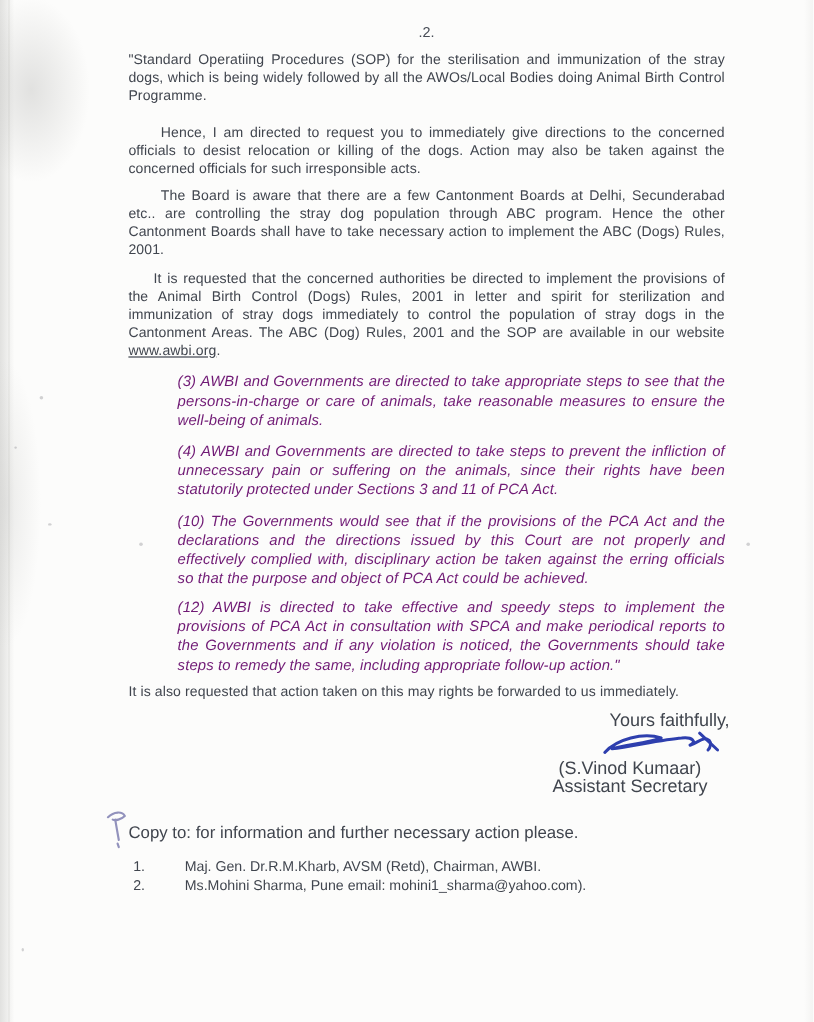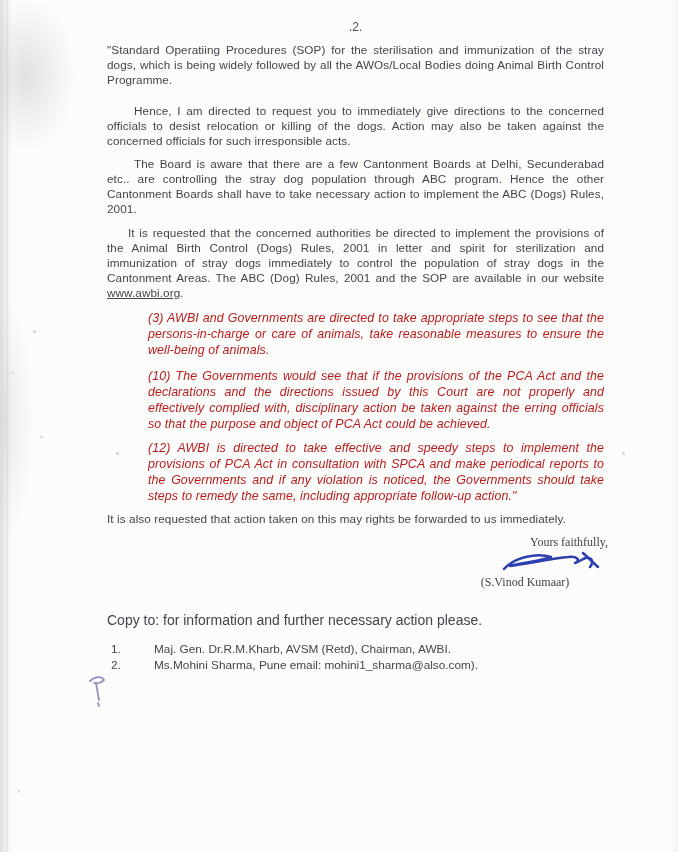--- a/index.html
+++ b/index.html
@@ -51,33 +51,32 @@
   p.body.ind-b { text-indent: 21px; }
   p.body.ind-c { text-indent: 39px; margin-bottom: 13px; }
   .link { text-decoration: underline; }
   p.quote {
     margin: 0 0 10px 41px;
     width: 456px;
     font-size: 12.4px;
     line-height: 16px;
     font-style: italic;
     text-align: justify;
-    color: #b91c1c;
+    color: #701a75;
     letter-spacing: 0.1px;
   }
   p.quote.tight { margin-bottom: 8px; }
   p.final { margin-top: 0; margin-bottom: 8px; text-align: left; }
 
   .sig-block {
     width: 170px;
     margin: 0 -6px 22px auto;
     text-align: center;
-    font-size: 12px;
+    font-size: 15px;
     line-height: 15px;
-    font-family: Liberation Serif, serif;
   }
   .sig-salutation { text-align: right; padding-right: 2px; }
   .sig-ink { display: block; margin: -2px 8px -3px auto; }
 
   .copy-head { font-size: 14px; margin-bottom: 13px; }
   .copy-item { font-size: 11.8px; line-height: 16px; display: flex; }
   .copy-item .num { width: 47px; flex: 0 0 47px; padding-left: 4px; box-sizing: border-box; }
 
   .margin-mark { position: absolute; left: 86px; top: 674px; }
 </style>
@@ -101,45 +100,47 @@
     <p class="body first">"Standard Operatiing Procedures (SOP) for the sterilisation and immunization of the stray dogs, which is being widely followed by all the AWOs/Local Bodies doing Animal Birth Control Programme.</p>
 
     <p class="body ind-a">Hence, I am directed to request you to immediately give directions to the concerned officials to desist relocation or killing of the dogs. Action may also be taken against the concerned officials for such irresponsible acts.</p>
 
     <p class="body ind-a">The Board is aware that there are a few Cantonment Boards at Delhi, Secunderabad etc.. are controlling the stray dog population through ABC program. Hence the other Cantonment Boards shall have to take necessary action to implement the ABC (Dogs) Rules, 2001.</p>
 
     <p class="body ind-b"><span>It is requested that the concerned authorities be directed to implement the provisions of the Animal Birth Control (Dogs) Rules, 2001 in letter and spirit for sterilization and immunization of stray dogs immediately to control the population of stray dogs in the Cantonment Areas. The ABC (Dog) Rules, 2001 and the SOP are available in our website </span><span class="link">www.awbi.org</span><span>.</span></p>
 
 
     <p class="quote">(3) AWBI and Governments are directed to take appropriate steps to see that the persons-in-charge or care of animals, take reasonable measures to ensure the well-being of animals.</p>
+    <p class="quote">(4) AWBI and Governments are directed to take steps to prevent the infliction of unnecessary pain or suffering on the animals, since their rights have been statutorily protected under Sections 3 and 11 of PCA Act.</p>
     <p class="quote tight">(10) The Governments would see that if the provisions of the PCA Act and the declarations and the directions issued by this Court are not properly and effectively complied with, disciplinary action be taken against the erring officials so that the purpose and object of PCA Act could be achieved.</p>
     <p class="quote tight">(12) AWBI is directed to take effective and speedy steps to implement the provisions of PCA Act in consultation with SPCA and make periodical reports to the Governments and if any violation is noticed, the Governments should take steps to remedy the same, including appropriate follow-up action."</p>
 
     <p class="body final">It is also requested that action taken on this may rights be forwarded to us immediately.</p>
 
     <div class="sig-block">
       <div class="sig-salutation">Yours faithfully,</div>
       <svg class="sig-ink" width="104" height="30" viewBox="0 0 104 30">
         <g fill="none" stroke="#2e3fae" stroke-width="2.5" stroke-linecap="round" stroke-linejoin="round">
           <path d="M6 21 C 16 10, 38 4, 53 9 C 43 13, 22 15, 12 18 C 28 16, 56 10, 70 9 C 79 8, 83 12, 77 15 C 84 13, 88 7, 93 11 C 95 13, 94 17, 92 19"></path>
           <path d="M85 5 L 100 19"></path>
         </g>
       </svg>
       <div>(S.Vinod Kumaar)</div>
+      <div>Assistant Secretary</div>
     </div>
 
     <div class="copy-head">Copy to: for information and further necessary action please.</div>
 
     <div class="copy-item">
       <span class="num">1.</span>
       <span>Maj. Gen. Dr.R.M.Kharb, AVSM (Retd), Chairman, AWBI.</span>
     </div>
     <div class="copy-item">
       <span class="num">2.</span>
-      <span>Ms.Mohini Sharma, Pune email: mohini1_sharma@also.com).</span>
+      <span>Ms.Mohini Sharma, Pune email: mohini1_sharma@yahoo.com).</span>
     </div>
   </div>
 
   <svg class="margin-mark" width="24" height="38" viewBox="0 0 24 38">
     <g fill="none" stroke="#8080b2" stroke-width="1.8" stroke-linecap="round" stroke-linejoin="round" opacity="0.85">
       <path d="M4 7 C 9 2, 16 2, 18 6 C 15 9, 10 10, 8 9"></path>
       <path d="M10 9 L 13 26"></path>
       <path d="M12 29 L 13 32"></path>
     </g>
   </svg>

